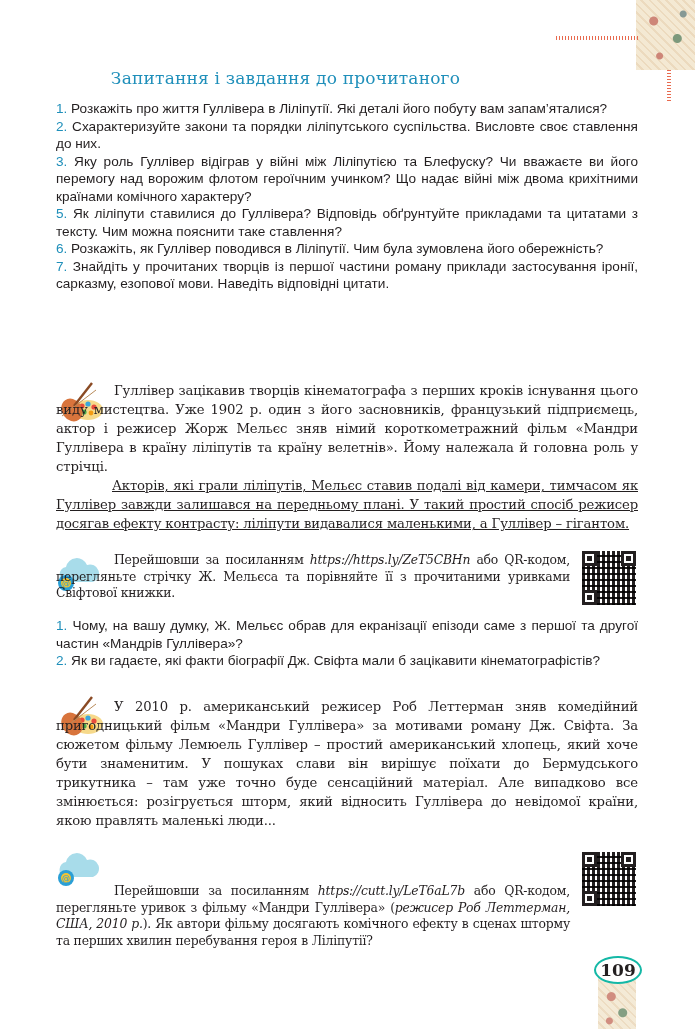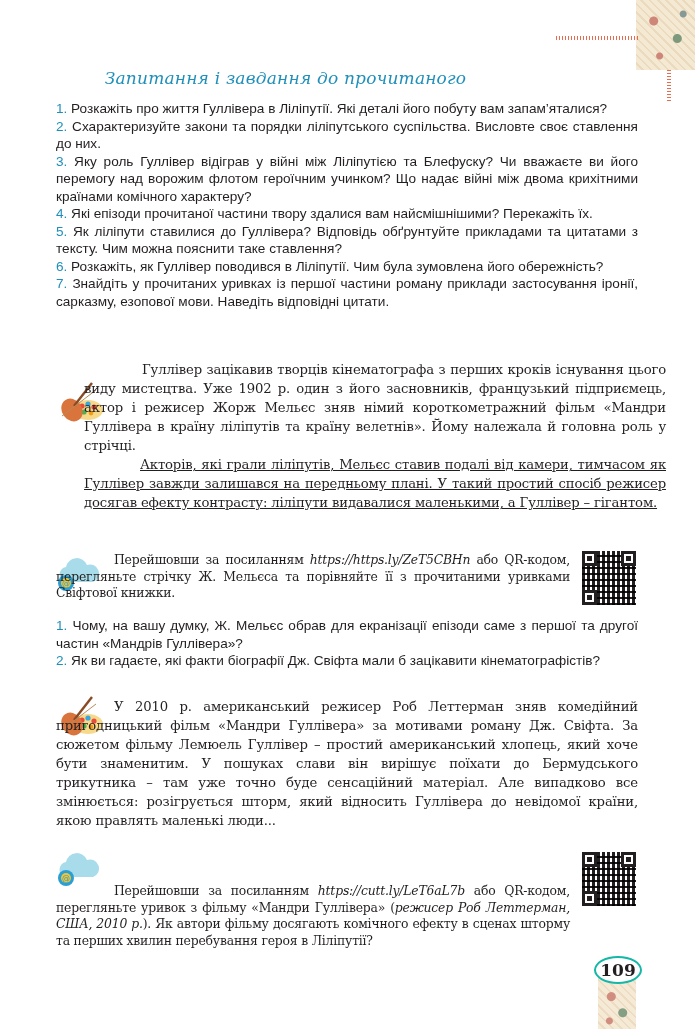--- a/index.html
+++ b/index.html
@@ -39,21 +39,21 @@
   .page-number {
     position: absolute; left: 594px; top: 956px; width: 48px; height: 28px;
     border-radius: 50%; background: #fff; border: 2px solid #14b8a6;
     font-family: "DejaVu Serif", serif; font-weight: bold; font-size: 17px;
     text-align: center; line-height: 24px; color: #231f20;
   }
 
   
   .section-title {
     position: absolute; left: 0; top: 68px; width: 571px; text-align: center;
-    font-family: "DejaVu Serif", serif; font-style: italic; font-size: 17px;
+    font-family: "DejaVu Serif", serif; font-size: 17px;
     color: #1f8fba; letter-spacing: 0.2px;
   }
 
   
   .qlist {
     position: absolute; left: 56px; width: 582px;
     font-family: "Liberation Sans", sans-serif; font-size: 13.6px; line-height: 17.5px;
     text-align: justify; color: #231f20;
   }
   .qlist .q { }
@@ -65,21 +65,21 @@
   
   .serif-block {
     position: absolute; left: 56px; width: 582px;
     font-family: "DejaVu Serif", serif; font-size: 13.2px; line-height: 19px;
     text-align: justify; color: #231f20; letter-spacing: -0.15px;
   }
   .serif-block p { margin: 0; }
   .serif-block .indent { text-indent: 56px; text-decoration: underline; }
   .serif-block .hang { text-indent: 58px; }
 
-  #film-1902 { top: 360px; margin-left: 28px; }
+  #film-1902 { top: 381px; }
   #film-2010 { top: 697px; }
 
   .link-block {
     position: absolute; left: 56px; width: 514px;
     font-family: "DejaVu Serif", serif; font-size: 12.4px; line-height: 16.5px;
     text-align: justify; color: #231f20; letter-spacing: -0.2px;
   }
   .link-block .url { font-style: italic; }
   .link-block em { font-style: italic; }
   #link-1 { top: 552px; }
@@ -116,24 +116,23 @@
 <div class="ornament-top"></div>
 <div class="ornament-hline"></div>
 <div class="ornament-vline"></div>
 
 <div class="section-title">Запитання і завдання до прочитаного</div>
 
 <div class="qlist" id="questions">
   <div class="q"><span class="num">1.</span><span> Розкажіть про життя Гуллівера в Ліліпутії. Які деталі його побуту вам запам’ята­лися?</span></div>
   <div class="q"><span class="num">2.</span><span> Схарактеризуйте закони та порядки ліліпутського суспільства. Висловте своє ставлення до них.</span></div>
   <div class="q"><span class="num">3.</span><span> Яку роль Гуллівер відіграв у війні між Ліліпутією та Блефуску? Чи вважаєте ви його перемогу над ворожим флотом героїчним учинком? Що надає війні між двома крихітними країнами комічного характеру?</span></div>
-  <div class="q"><span class="num">4.</span><span> Які епізоди прочитаної частини твору здалися вам найсмішнішими? Перекажіть їх.</span></div>
   <div class="q"><span class="num">5.</span><span> Як ліліпути ставилися до Гуллівера? Відповідь обґрунтуйте прикладами та цита­тами з тексту. Чим можна пояснити таке ставлення?</span></div>
   <div class="q"><span class="num">6.</span><span> Розкажіть, як Гуллівер поводився в Ліліпутії. Чим була зумовлена його обереж­ність?</span></div>
-  <div class="q"><span class="num">7.</span><span> Знайдіть у прочитаних уривках із першої частини роману приклади застосування іронії, сарказму, езопової мови. Наведіть відповідні цитати.</span></div>
+  <div class="q"><span class="num">7.</span><span> Знайдіть у прочитаних творців із першої частини роману приклади застосування іронії, сарказму, езопової мови. Наведіть відповідні цитати.</span></div>
 </div>
 
 <svg class="icon-palette" id="palette-1" viewBox="0 0 48 44">
   <ellipse cx="32" cy="30" rx="15" ry="10" fill="#f6d98a"></ellipse>
   <circle cx="26" cy="26" r="2.6" fill="#e84b3c"></circle>
     <circle cx="32" cy="24" r="2.6" fill="#3aa6dd"></circle>
   <circle cx="38" cy="27" r="2.6" fill="#e84b3c"></circle>
     <circle cx="28" cy="32" r="2.6" fill="#4caf50"></circle>
   <circle cx="35" cy="33" r="2.4" fill="#f39c12"></circle>
   <ellipse cx="16" cy="30" rx="10" ry="12" fill="#d8743c" transform="rotate(-35 16 30)"></ellipse>

